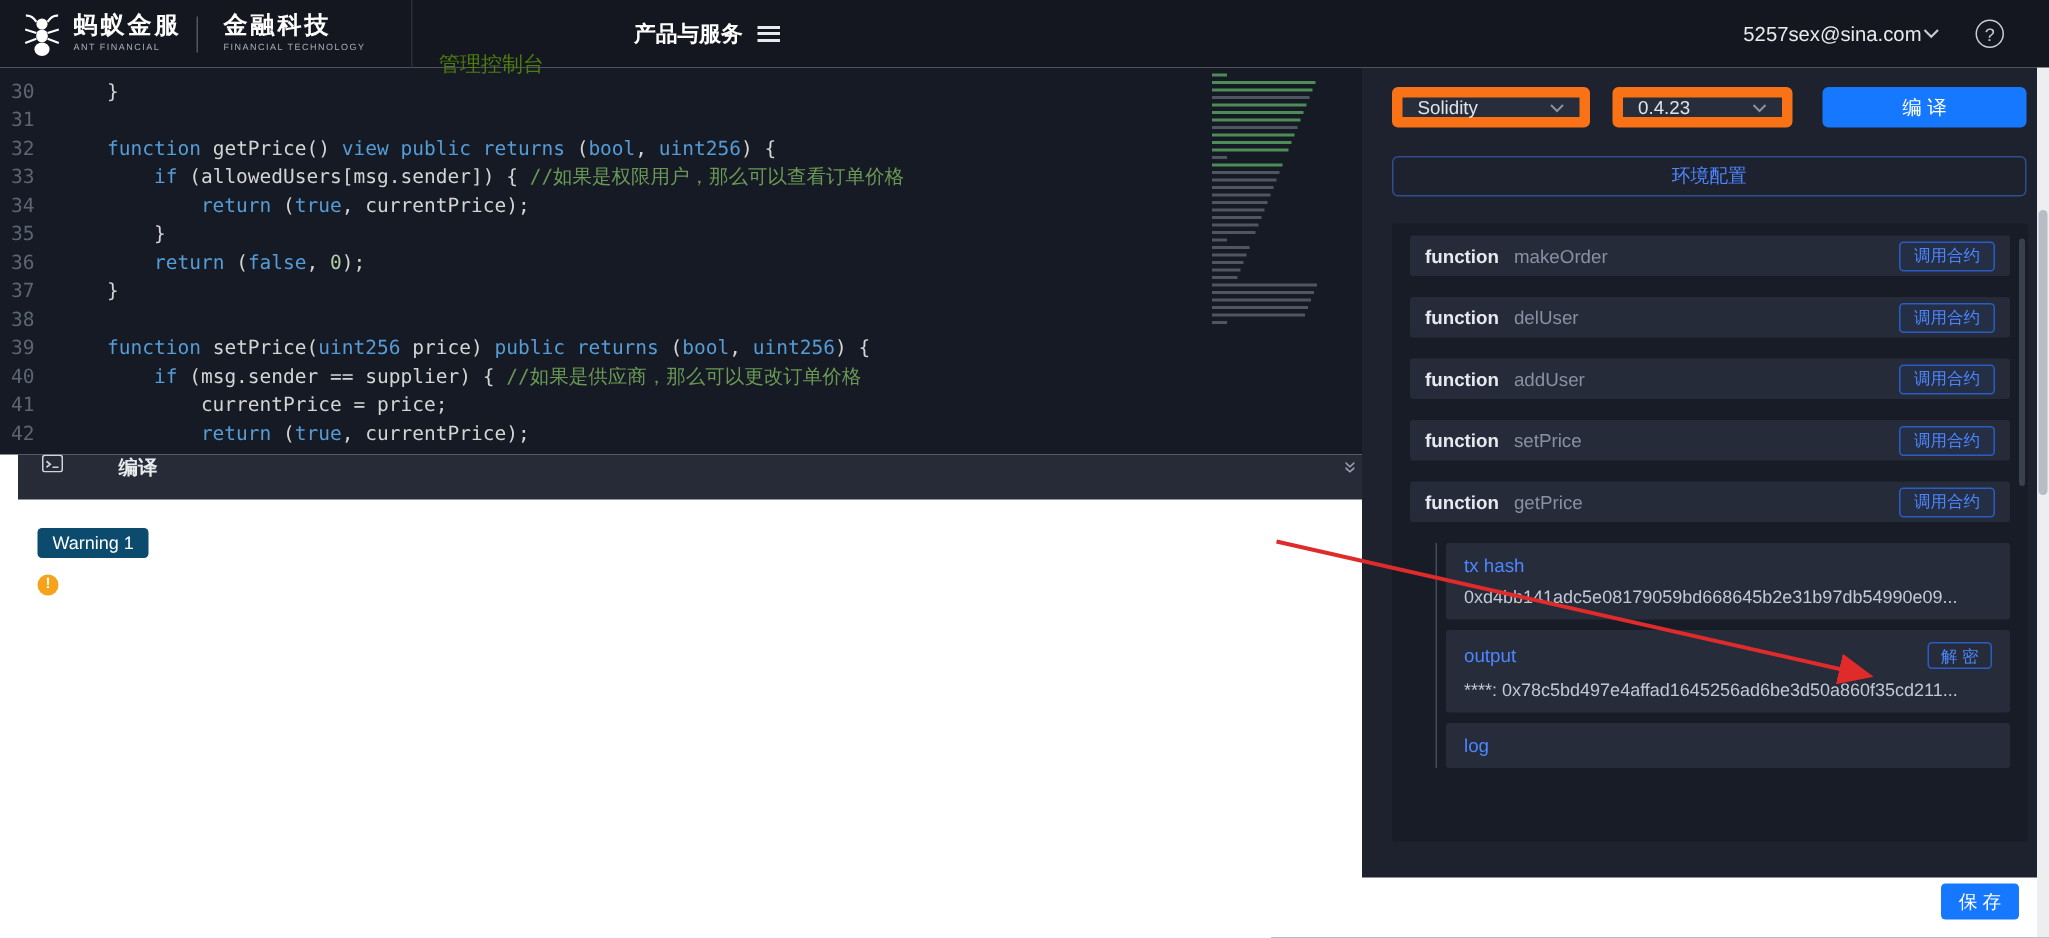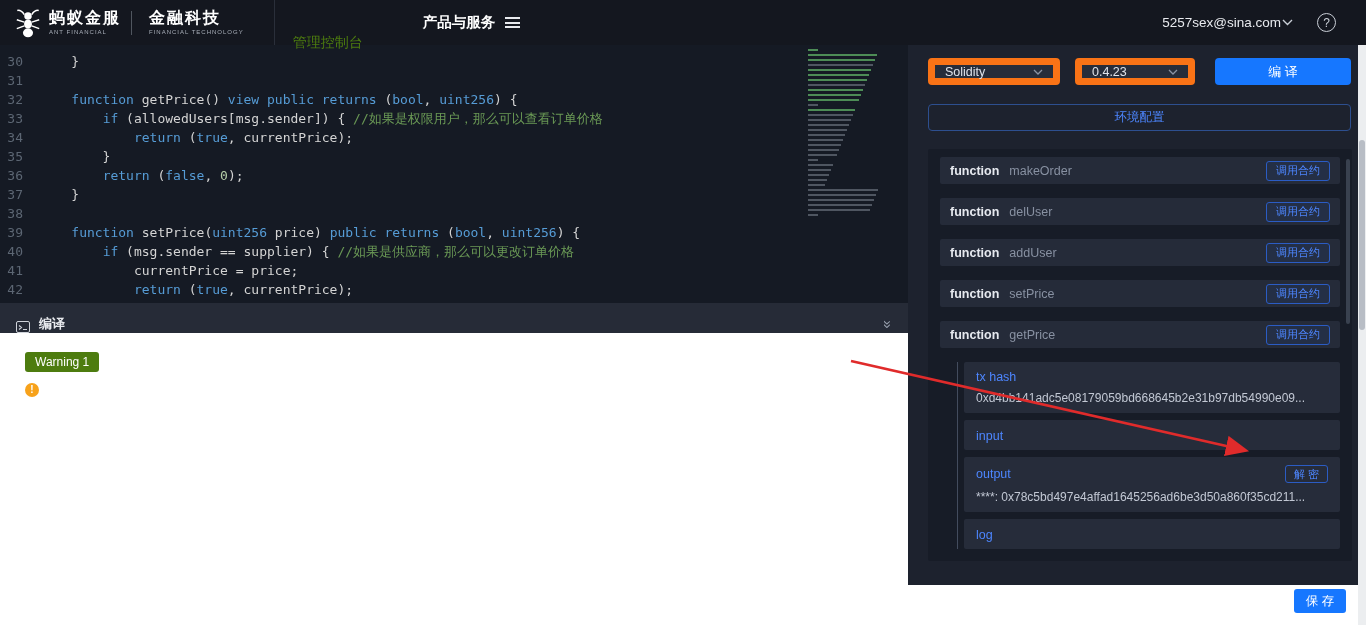--- a/index.html
+++ b/index.html
@@ -30,27 +30,27 @@
   .code { white-space:pre; }
   .tk-p { color:#d4d4d4; }
   .tk-k { color:#569cd6; }
   .tk-c { color:#6a9955; }
   .tk-n { color:#b5cea8; }
   .minimap { position:absolute; right:12px; top:4px; width:88px; height:250px; }
   .mm-bar { height:2px; margin-bottom:3px; background:#97a0ac; opacity:.45; }
   .mm-green { background:#57a15f; opacity:.85; }
 
   
-  .compile-bar { position:absolute; left:0; top:303px; width:908px; height:30px; background:#262b37; display:flex; align-items:flex-end; padding:0 16px; color:#e8eaee; font-size:13px; font-weight:bold; cursor:pointer; }
+  .compile-bar { position:absolute; left:12px; top:303px; width:908px; height:30px; background:#262b37; display:flex; align-items:flex-start; padding:0 16px; color:#e8eaee; font-size:13px; font-weight:bold; cursor:pointer;gap:28px; }
   .cp-icon { display:flex; margin-right:9px; }
   .collapse { margin-left:auto; color:#98a0ae; font-size:15px; font-weight:normal; transform:rotate(90deg); }
 
   
   .warning-area { position:absolute; left:0; top:333px; width:908px; }
-  .warn-badge { display:inline-block; margin:19px 0 0 25px; background:#4d7c0f; color:#fff; font-size:12px; padding:3px 10px; border-radius:3px;text-align:center; }
+  .warn-badge { display:inline-block; margin:19px 0 0 25px; background:#0c4a6e; color:#fff; font-size:12px; padding:3px 10px; border-radius:3px;text-align:center; }
   .warn-row { margin:11px 0 0 25px; display:flex; align-items:center; gap:8px; color:#67707e; font-family:"DejaVu Sans Mono", monospace; font-size:12px; }
   .warn-icon { width:14px; height:14px; flex:none; border-radius:50%; background:#f7a21b; color:#fff; font:bold 10px/14px "Liberation Sans",sans-serif; text-align:center; }
 
   
   .right-panel { position:absolute; left:908px; top:45px; width:450px; height:540px; background:#1d222e; }
   .selects-row { position:absolute; left:20px; top:13px; width:423px; display:flex; }
   .select { height:27px; background:#272d3a; border:7px solid #f97316; border-radius:4px; color:#dfe3ea; font-size:12.5px; display:flex; align-items:center; justify-content:space-between; padding:0 10px; cursor:pointer; }
   .select-lang { width:132px; margin-right:15px; }
   .select-ver { width:120px; margin-right:20px; }
   .primary-btn { background:#1677ff; color:#fff; border:none; border-radius:4px; font-size:13px; cursor:pointer; font-family:"Liberation Sans",sans-serif; }
@@ -280,23 +280,20 @@
         <div class="fn-row">
           <span class="fn-kw">function</span>
           <span class="fn-name">getPrice</span>
           <button class="call-btn">调用合约</button>
         </div>
         <div class="sub-wrap">
           <div class="sub-block">
             <div class="blue-label">tx hash</div>
             <div class="hash-value">0xd4bb141adc5e08179059bd668645b2e31b97db54990e09...</div>
           </div>
-          <div class="sub-block slim">
-            <span class="blue-label">input</span>
-          </div>
           <div class="sub-block">
             <div class="out-head">
               <span class="blue-label">output</span>
               <button class="decrypt-btn">解 密</button>
             </div>
             <div class="hash-value">****: 0x78c5bd497e4affad1645256ad6be3d50a860f35cd211...</div>
           </div>
           <div class="sub-block slim">
             <span class="blue-label">log</span>
           </div>

